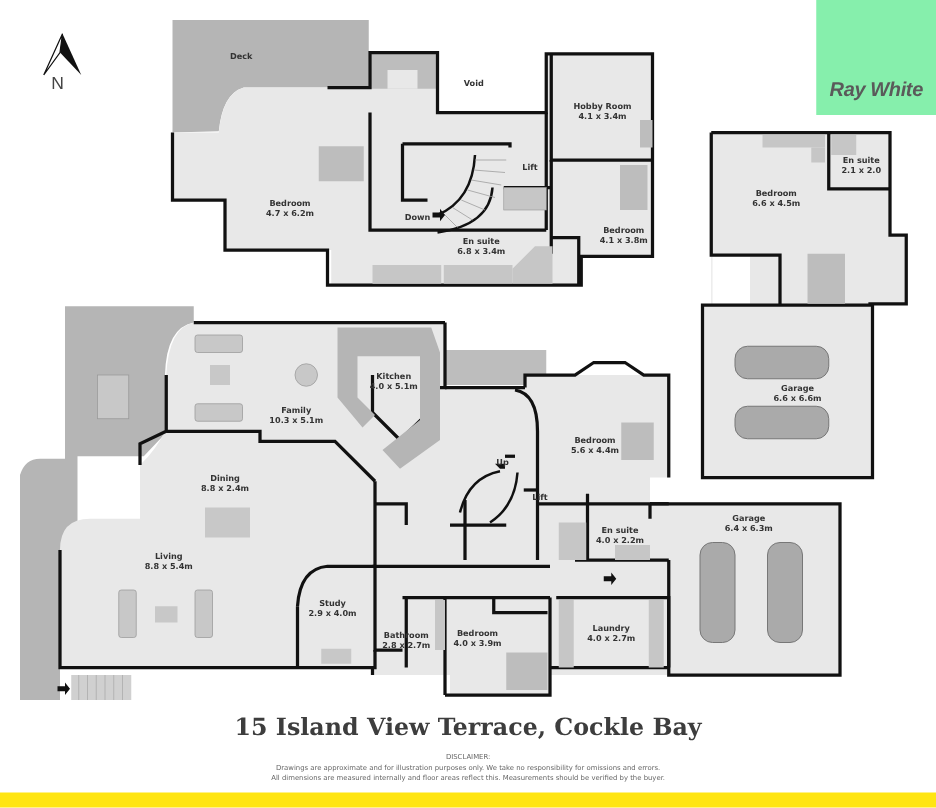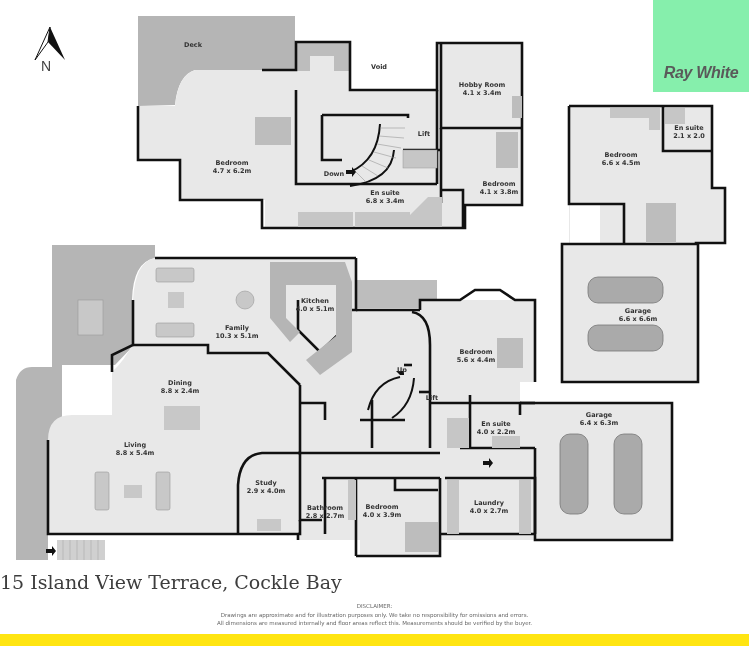--- a/index.html
+++ b/index.html
@@ -3,21 +3,21 @@
 <meta charset="utf-8">
 <style>
   html, body { margin:0; padding:0; background:#ffffff; }
   body { width:749px; height:646px; position:relative; overflow:hidden; font-family:"DejaVu Sans", sans-serif; }
   #plan { position:absolute; left:0; top:0; width:749px; height:646px; }
   .brand-box { position:absolute; left:653px; top:0; width:96px; height:92px; background:#86efac; }
   .brand-text { position:absolute; left:0; right:0; bottom:10px; text-align:center; font-family:"Liberation Sans", sans-serif; font-weight:bold; font-style:italic; font-size:16px; color:#5a5a5a; letter-spacing:-0.3px; }
   .north { position:absolute; left:30px; top:24px; width:40px; height:52px; }
   .north-label { position:absolute; left:41px; top:58px; font-family:"Liberation Sans", sans-serif; font-size:14px; color:#444; }
   .lbl { font-family:"DejaVu Sans", sans-serif; font-size:6.5px; font-weight:bold; fill:#333; text-anchor:middle; }
-  .title { position:absolute; left:0; right:0; top:571px; font-family:"DejaVu Serif", serif; font-weight:normal; font-size:19px; color:#3d3d3d; }
+  .title { position:absolute; left:0; right:0; top:571px; text-align:center; font-family:"DejaVu Serif", serif; font-weight:bold; font-size:19px; color:#3d3d3d; }
   .disc-h { position:absolute; left:0; right:0; top:603px; text-align:center; font-family:"DejaVu Sans", sans-serif; font-size:5.5px; color:#666; }
   .disc { position:absolute; left:0; right:0; text-align:center; font-family:"DejaVu Sans", sans-serif; font-size:5.5px; color:#666; }
   .footer-bar { position:absolute; left:0; right:0; top:634px; height:12px; background:#FFE512; }
 </style>
 </head>
 <body>
 
 <svg id="plan" viewBox="0 0 749 646" xmlns="http://www.w3.org/2000/svg">
 
   <g>

